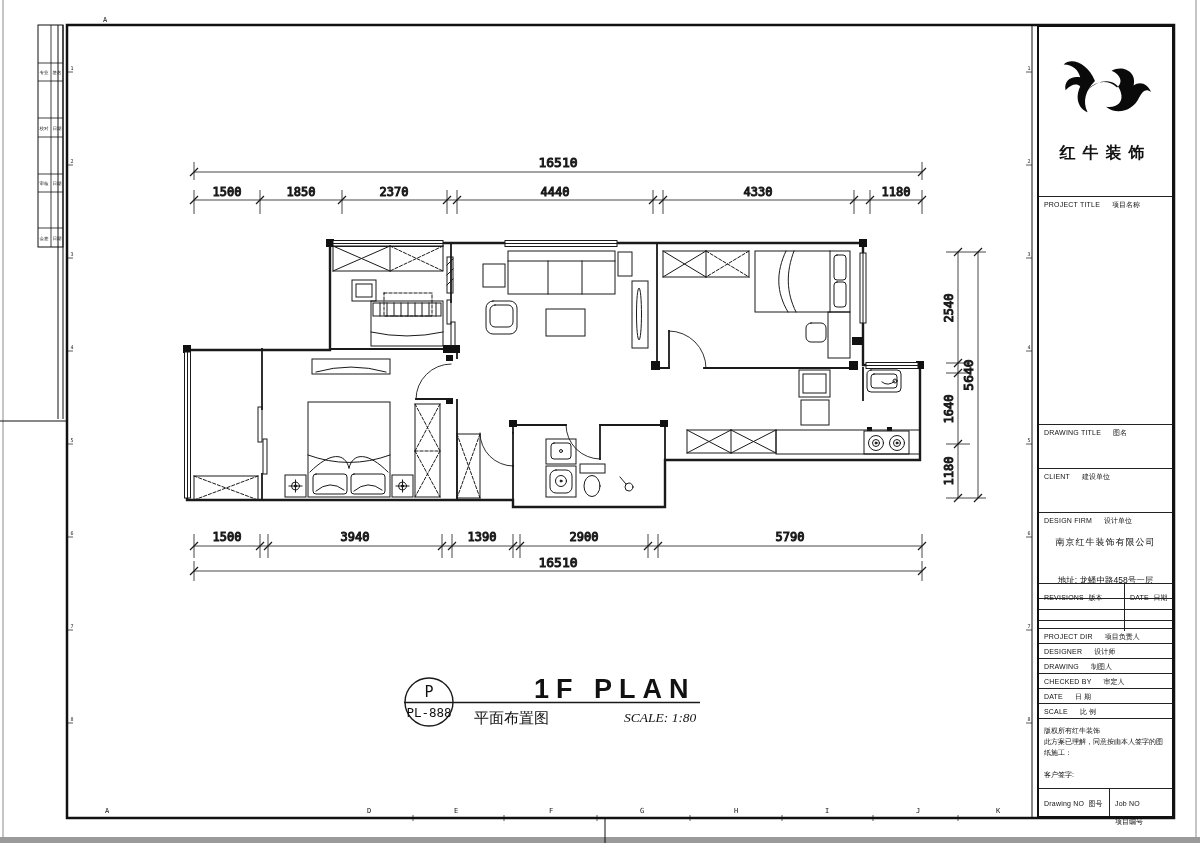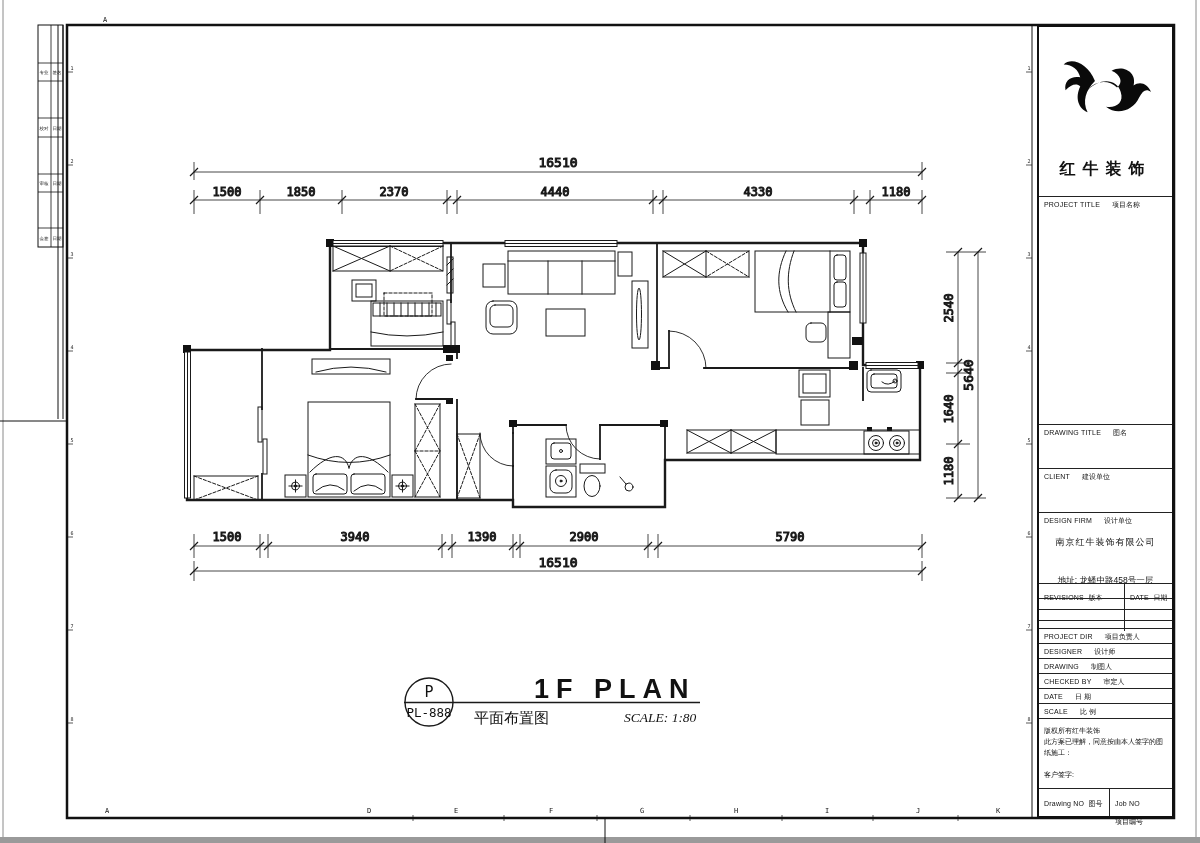--- a/index.html
+++ b/index.html
@@ -18,21 +18,21 @@
   .striplbl{font-family:"Liberation Sans",sans-serif;font-size:4.5px;fill:#222;}
 
   
   .tb{position:absolute;left:1037px;top:25px;width:137px;height:793px;background:#fff;
       border:2px solid #111;box-sizing:border-box;}
   .tb .sec{position:absolute;left:0;width:100%;box-sizing:border-box;border-top:1px solid #222;}
   .lblrow{display:flex;gap:12px;padding:3px 0 0 5px;align-items:baseline;}
   .en{font-size:7px;color:#111;letter-spacing:.2px;white-space:nowrap;}
   .cn{font-size:7px;color:#111;white-space:nowrap;}
   .logo-wrap{position:absolute;top:0;left:0;width:100%;height:169px;text-align:center;}
-  .brand{margin-top:24px;font-size:16px;font-weight:600;letter-spacing:7px;color:#111;white-space:nowrap;}
+  .brand{margin-top:8px;font-size:16px;font-weight:600;letter-spacing:7px;color:#111;white-space:nowrap;}
   .firmline{text-align:center;font-size:9px;color:#111;letter-spacing:1px;margin-top:10px;white-space:nowrap;}
   .firmaddr{text-align:center;font-size:8.5px;color:#111;margin-top:26px;white-space:nowrap;}
   .revhead{display:flex;}
   .revhead .cell{flex:0 0 85px;padding:2px 0 0 5px;box-sizing:border-box;}
   .revhead .cell2{flex:1;padding:2px 0 0 5px;border-left:1px solid #222;box-sizing:border-box;}
   .revrow{height:10px;border-top:1px solid #222;position:relative;}
   .revrow .vdiv{position:absolute;left:85px;top:0;bottom:0;width:1px;background:#222;}
   .statement{padding:6px 5px 0 5px;font-size:7px;color:#111;line-height:1.6;}
   .statement .sig{margin-top:10px;}
   .nos{display:flex;height:100%;}

